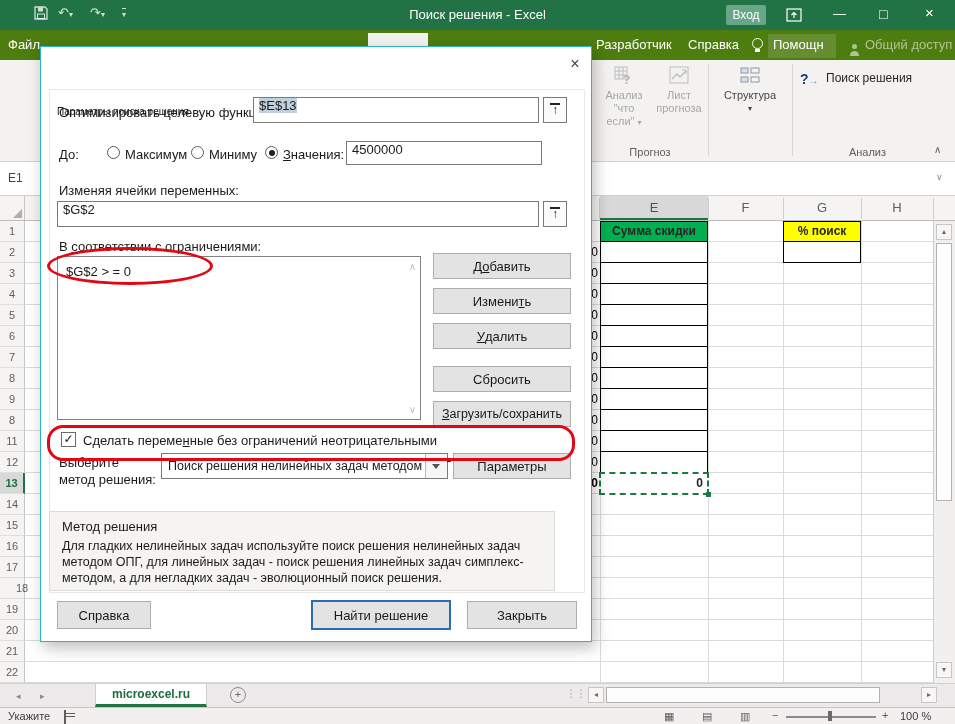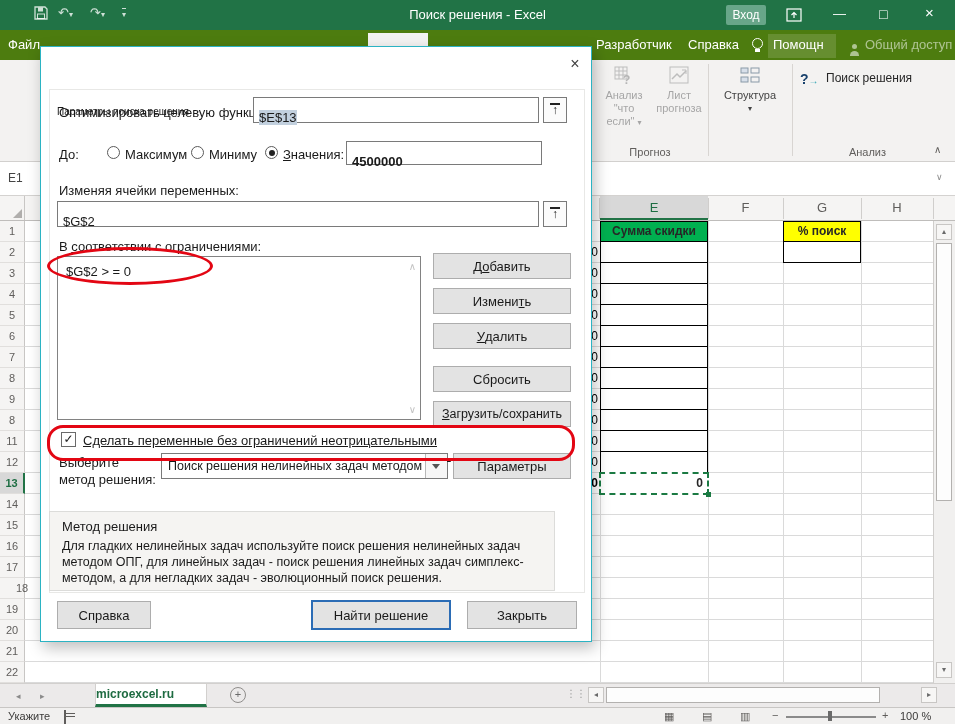--- a/index.html
+++ b/index.html
@@ -54,35 +54,35 @@
   .fillhandle{position:absolute;width:5px;height:5px;background:#1b7a43;}
   
   .vscroll{left:933px;top:221px;width:22px;height:462px;background:#f1f0ef;border-left:1px solid #d0cecc;box-sizing:border-box;}
   .sbtn{position:absolute;width:16px;height:16px;background:#f7f6f5;border:1px solid #c8c6c4;box-sizing:border-box;
         text-align:center;font-size:8px;color:#6a6a6a;line-height:14px;}
   .sthumb{position:absolute;background:#fdfdfd;border:1px solid #b3b1af;box-sizing:border-box;}
   
   .sheetbar{left:0;top:683px;width:955px;height:24px;background:#eceaea;border-top:1px solid #d2d0ce;box-sizing:border-box;}
   .navarr{font-size:9px;color:#8a8a8a;top:7px;}
   .sheettab{left:95px;top:0px;width:112px;height:23px;background:#fff;border-left:1px solid #d2d0ce;border-right:1px solid #d2d0ce;
-            border-bottom:3px solid #217346;box-sizing:border-box;text-align:left;font-size:12px;font-weight:bold;color:#1e6b41;line-height:20px;}
+            border-bottom:3px solid #217346;box-sizing:border-box;text-align:center;font-size:12px;font-weight:bold;color:#1e6b41;line-height:20px;}
   .plusbtn{left:230px;top:3px;width:16px;height:16px;border:1px solid #8f8d8b;border-radius:50%;box-sizing:border-box;
            text-align:center;font-size:11px;color:#6a6a6a;line-height:13px;}
   
   .statusbar{left:0;top:707px;width:955px;height:17px;background:#f1f0ef;border-top:1px solid #c8c6c4;box-sizing:border-box;font-size:11px;color:#3b3a39;}
   .viewico{font-size:11px;color:#5f5d5b;top:2px;}
   .cellmode-ico{width:13px;height:10px;border:1px solid #5f5d5b;box-sizing:border-box;position:relative;}
   .cellmode-ico:before{content:"";position:absolute;left:1px;top:2px;width:9px;height:1px;background:#5f5d5b;box-shadow:0 3px 0 #5f5d5b;}
   
   .dialog{left:40px;top:46px;width:552px;height:596px;background:#fff;border:1px solid #2bb3c3;box-sizing:border-box;
           z-index:10;box-shadow:3px 6px 14px rgba(0,0,0,.25);font-size:13px;color:#1a1a1a;}
   .dlg-title{left:16px;top:11px;font-size:10px;color:#1a1a1a;margin-top:48px;}
   .dlg-close{left:522px;top:6px;width:24px;height:22px;text-align:center;font-size:16px;color:#444;line-height:22px;}
   .dlg-frame{left:8px;top:42px;width:536px;height:504px;border:1px solid #e8e8e6;box-sizing:border-box;}
-  .inp{position:absolute;border:1px solid #7a7a7a;background:#fff;box-sizing:border-box;font-size:13px;padding:12px 4px 0 5px;}
+  .inp{position:absolute;border:1px solid #7a7a7a;background:#fff;box-sizing:border-box;font-size:13px;padding:0 4px 0 5px;}
   .upbtn{position:absolute;width:24px;height:26px;border:1px solid #7a7a7a;background:#fbfbfb;box-sizing:border-box;text-align:center;}
   .upbtn .bar{position:absolute;left:6px;top:5px;width:10px;height:2px;background:#222;}
   .upbtn .arr{position:absolute;left:0;top:5px;width:100%;font-size:12px;font-weight:bold;color:#222;}
   .radio{position:absolute;width:13px;height:13px;border:1px solid #5a5a5a;border-radius:50%;background:#fff;box-sizing:border-box;}
   .radio.on:after{content:"";position:absolute;left:2.5px;top:2.5px;width:6px;height:6px;border-radius:50%;background:#222;}
   .chk{position:absolute;width:15px;height:15px;border:1px solid #6a6a6a;background:#fff;box-sizing:border-box;
        text-align:center;font-size:12px;line-height:13px;color:#1a1a1a;}
   .wbtn{position:absolute;background:#e3e3e3;border:1px solid #adadad;box-sizing:border-box;text-align:center;
         font-size:13px;color:#1a1a1a;display:flex;align-items:center;justify-content:center;}
   .wbtn.primary{border:2px solid #2b6cb5;}
@@ -336,21 +336,21 @@
         <span class="arr">↑</span>
       </div>
 
     <span class="abs" style="left:18px;top:100px;">До:</span>
     <span class="radio" style="left:66px;top:99px;"></span>
     <span class="abs" style="left:84px;top:100px;">Максимум</span>
     <span class="radio" style="left:150px;top:99px;"></span>
     <span class="abs" style="left:168px;top:100px;">Миниму</span>
     <span class="radio on" style="left:224px;top:99px;"></span>
     <span class="abs" style="left:242px;top:100px;"><u>З</u>начения:</span>
-    <div class="inp" style="left:305px;top:94px;width:196px;height:24px;font-weight:bold;">4500000</div>
+    <div class="inp" style="left:305px;top:94px;width:196px;height:24px;">4500000</div>
 
     <span class="abs" style="left:18px;top:136px;">Изменяя ячейки переменных:</span>
     <div class="inp" style="left:16px;top:154px;width:482px;height:26px;">$G$2</div>
     <div class="upbtn" style="left:502px;top:154px;">
         <span class="bar"></span>
         <span class="arr">↑</span>
       </div>
 
     <span class="abs" style="left:18px;top:192px;">В <u>с</u>оответствии с ограничениями:</span>
     <div class="abs listbox" id="constraint-list">
@@ -358,21 +358,21 @@
       <span class="lb-arr" style="bottom:4px;">∨</span>
     <div class="constraint-item" style="top: 7px;">$G$2 &gt; = 0</div>
       </div>
     <div class="wbtn" style="left:392px;top:206px;width:138px;height:26px;">Д<u>о</u>бавить</div>
     <div class="wbtn" style="left:392px;top:241px;width:138px;height:26px;">Измени<u>т</u>ь</div>
     <div class="wbtn" style="left:392px;top:276px;width:138px;height:26px;"><u>У</u>далить</div>
     <div class="wbtn" style="left:392px;top:319px;width:138px;height:26px;">Сбросить</div>
     <div class="wbtn" style="left:392px;top:354px;width:138px;height:26px;font-size:12.5px;"><u>З</u>агрузить/сохранить</div>
 
     <span class="chk" style="left:20px;top:385px;">✓</span>
-    <span class="abs" style="left:42px;top:386px;text-decoration:underline;">Сделать переме<u>н</u>ные без ограничений неотрицательными</span>
+    <span class="abs" style="left:42px;top:386px;">Сделать переме<u>н</u>ные без ограничений неотрицательными</span>
 
     <span class="abs" style="left:18px;top:408px;">Выберите</span>
     <span class="abs" style="left:18px;top:425px;">метод решения:</span>
     <div class="abs combo">
       <span class="combo-txt">Поиск решения нелинейных задач методом ОПГ</span>
       <span class="combo-dd">
           <span class="ddtri"></span>
         </span>
     </div>
     <div class="wbtn" style="left:412px;top:406px;width:118px;height:26px;">Параметры</div>

